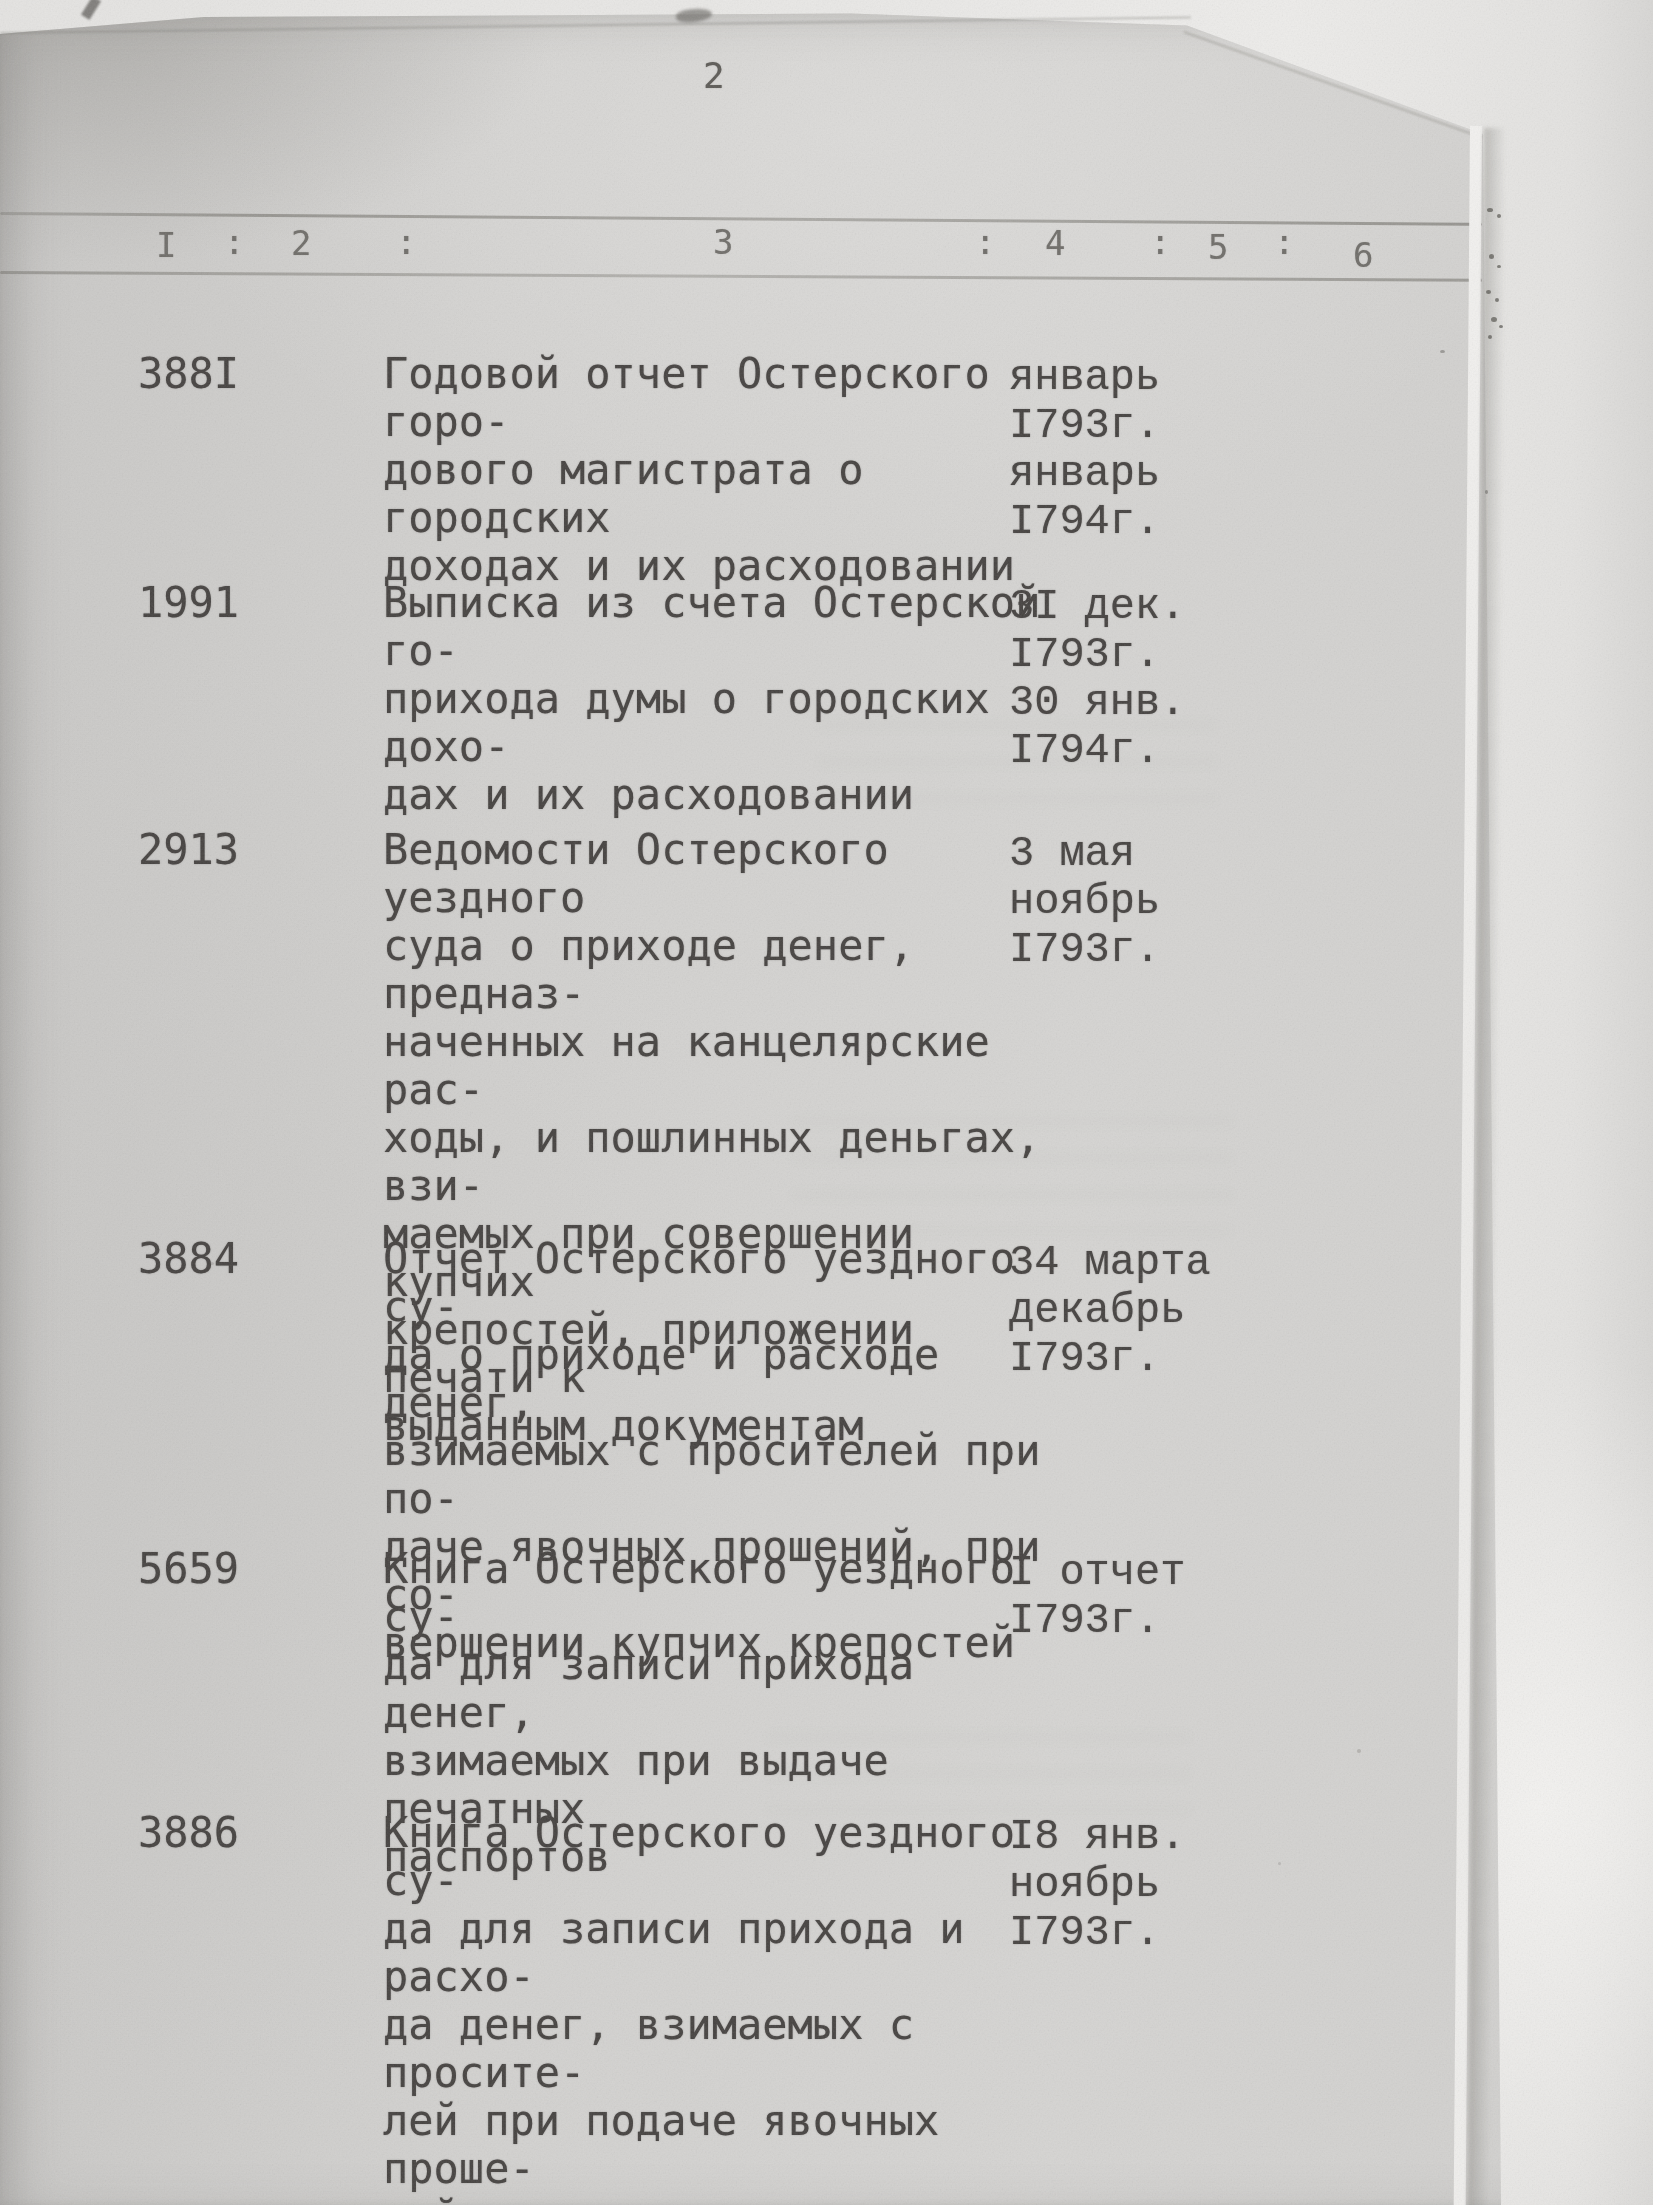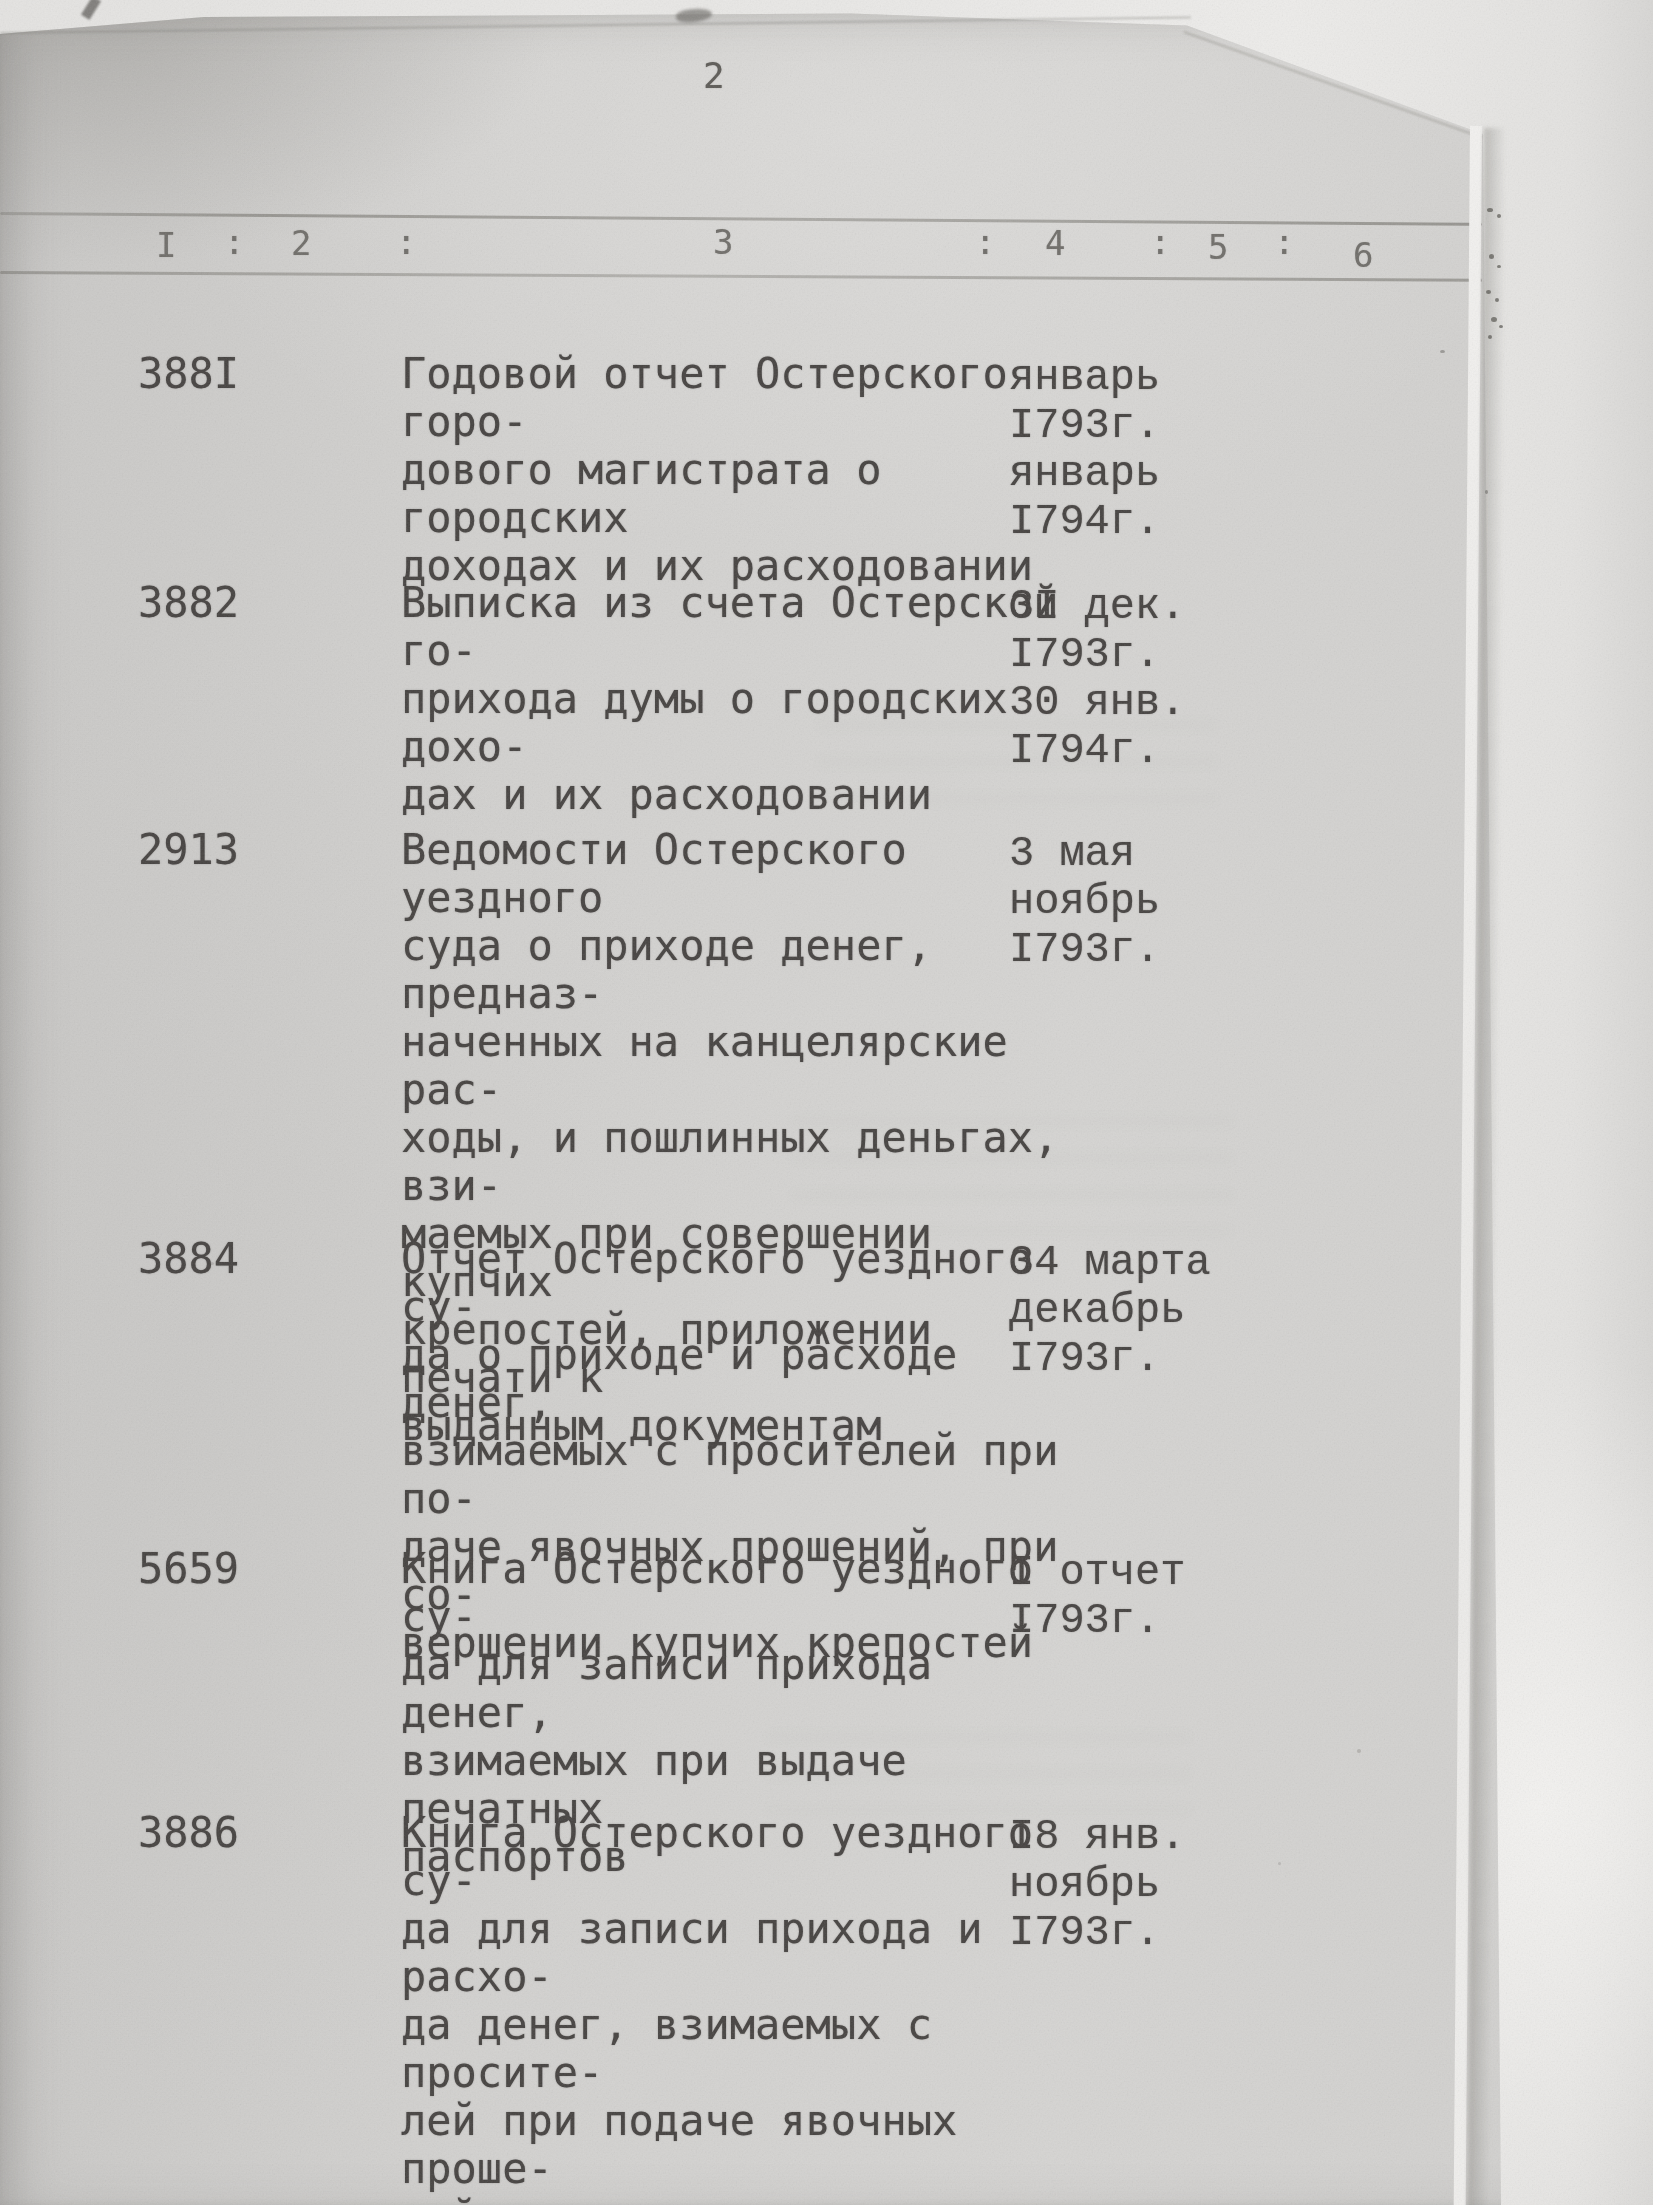--- a/index.html
+++ b/index.html
@@ -93,21 +93,21 @@
   .h7{left:1150px}.h8{left:1208px;top:230px}.h9{left:1274px}
   .h10{left:1353px;top:238px}
   .entry{position:absolute;left:0;width:1654px;}
   .e0{top:350px}.e1{top:579px}.e2{top:826px}
   .e3{top:1235px}.e4{top:1545px}.e5{top:1809px}
   .num,.desc,.dates{
     position:absolute;top:0;
     font-size:42px;line-height:48px;white-space:pre-line;
   }
   .num{left:138px;width:111px;}
-  .desc{left:401px;width:672px;}
+  .desc{left:383px;width:672px;}
   .dates{left:1009px;width:221px;top:4.3px;font-family:Liberation Mono, monospace;}
   
   .speck{position:absolute;border-radius:50%;background:#56544f;opacity:.72;}
   .s0{left:1487px;top:208px;width:6px;height:4.3px}
   .s1{left:1497px;top:214px;width:4.3px;height:4.3px}
   .s2{left:1489px;top:254px;width:5.1px;height:5.1px}
   .s3{left:1497px;top:265px;width:4.3px;height:3.4px}
   .s4{left:1486px;top:290px;width:5.1px;height:4.3px}
   .s5{left:1495px;top:298px;width:4.3px;height:4.3px}
   .s6{left:1491px;top:317px;width:6px;height:5.1px}
@@ -159,21 +159,21 @@
       <div class="desc typed">Годовой отчет Остерского горо-
 дового магистрата о городских
 доходах и их расходовании</div>
       <div class="dates typed">январь
 I793г.
 январь
 I794г.</div>
     </section>
 
     <section class="entry e1">
-      <div class="num typed">3882</div>
+      <div class="num typed">1991</div>
       <div class="desc typed">Выписка из счета Остерской го-
 прихода думы о городских дохо-
 дах и их расходовании</div>
       <div class="dates typed">3I дек.
 I793г.
 30 янв.
 I794г.</div>
     </section>
 
     <section class="entry e2">

